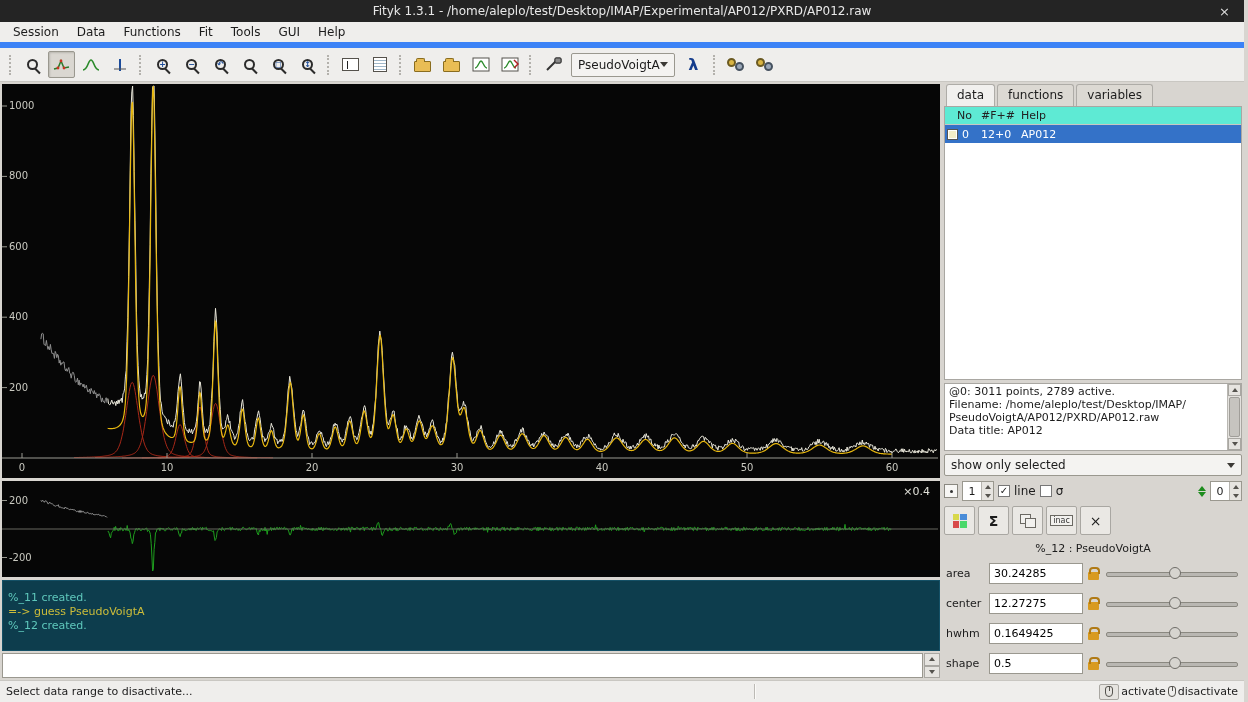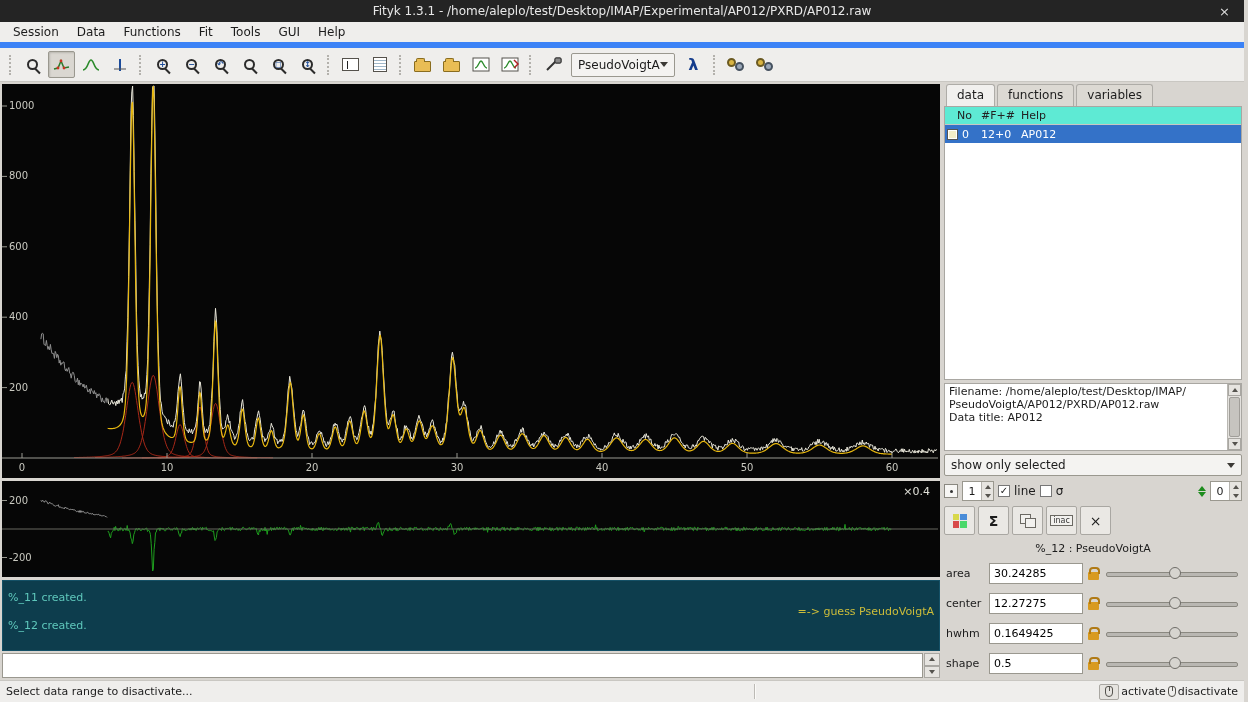--- a/index.html
+++ b/index.html
@@ -343,21 +343,21 @@
             <line x1="0" y1="48" x2="936" y2="48" stroke="#66665e" stroke-width="1"></line>
             <line x1="0" y1="19.500000000000004" x2="5" y2="19.500000000000004" stroke="#9a9a92"></line>
             <text x="7" y="22.500000000000004" fill="#c9c9c0" font-size="10">200</text>
             <line x1="0" y1="76.5" x2="5" y2="76.5" stroke="#9a9a92"></line>
             <text x="7" y="79.5" fill="#c9c9c0" font-size="10">-200</text>
             <text x="928" y="14" fill="#e0e0d8" font-size="11" text-anchor="end">×0.4</text>
           </svg>
       </div>
       <div class="console">
         <div class="console-line" style="color: rgb(95, 200, 188);">%_11 created.</div>
-        <div class="console-line" style="color: rgb(205, 189, 58); text-align: right;">=-&gt; guess PseudoVoigtA</div>
+        <div class="console-line" style="color: rgb(205, 189, 58);">=-&gt; guess PseudoVoigtA</div>
         <div class="console-line" style="color: rgb(95, 200, 188);">%_12 created.</div>
       </div>
       <div class="input-row">
         <input class="cmd-input" value="" style="">
         <div class="cmd-spin">
           <div class="spin-btn">
               <span class="tri-u"></span>
             </div>
           <div class="spin-btn">
               <span class="tri-d"></span>
@@ -385,20 +385,21 @@
                 <i></i>
               </span>
             <span>0</span>
           </span>
           <span class="c-f">12+0</span>
           <span class="c-name">AP012</span>
         </div>
       </div>
 
       <div class="info-box">
+        <div>@0: 3011 points, 2789 active.</div>
         <div>Filename: /home/aleplo/test/Desktop/IMAP/</div>
         <div>PseudoVoigtA/AP012/PXRD/AP012.raw</div>
         <div>Data title: AP012</div>
         <div class="vscroll">
           <div class="vs-btn">
               <span class="tri-u"></span>
             </div>
           <div class="vs-thumb"></div>
           <div class="vs-btn">
               <span class="tri-d"></span>

